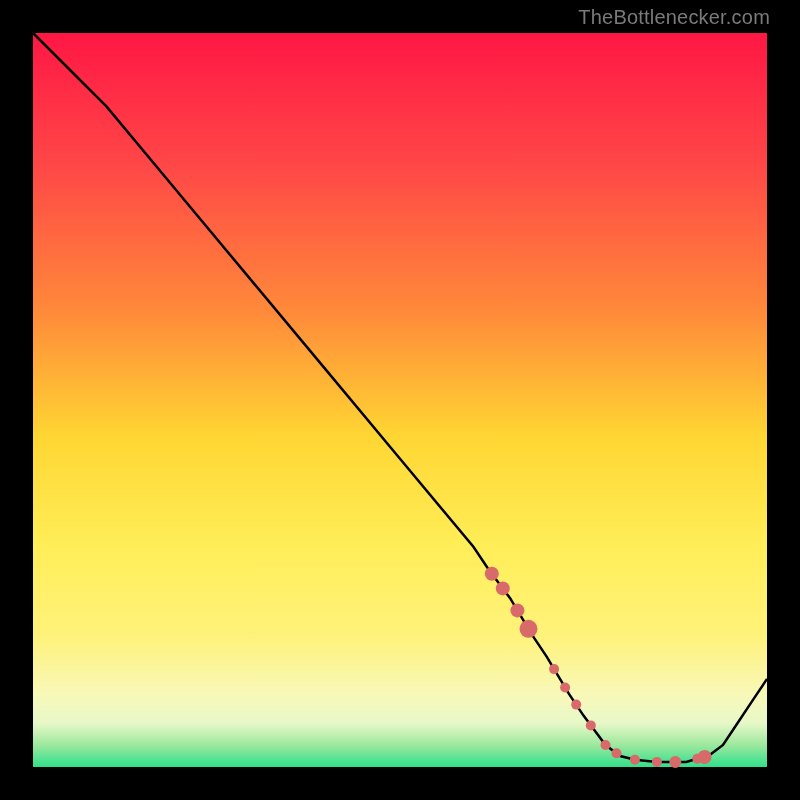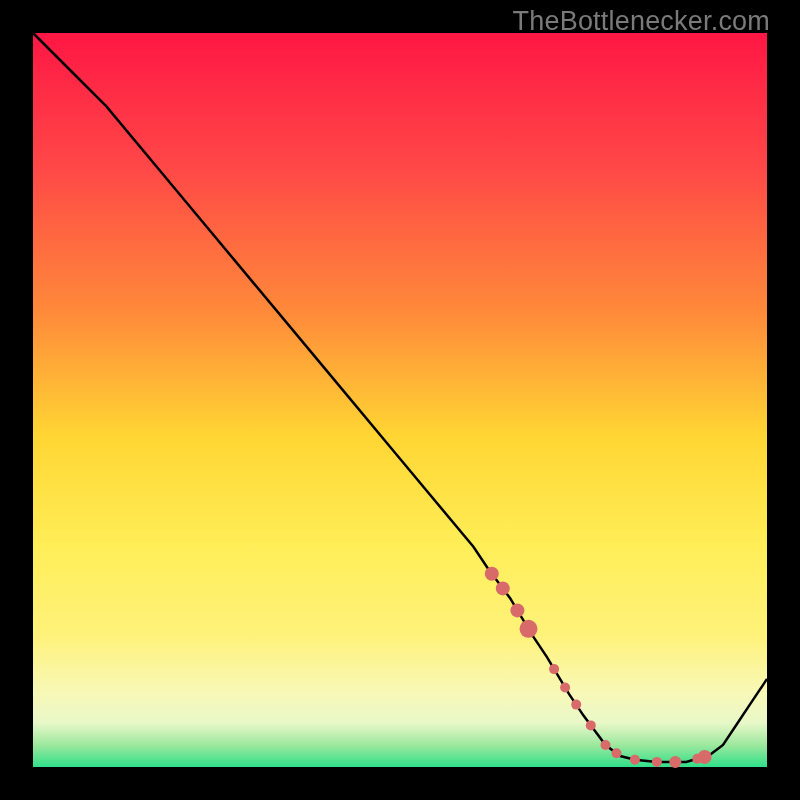--- a/index.html
+++ b/index.html
@@ -42,21 +42,21 @@
     top: 0;
     width: 734px;
     height: 734px;
     overflow: visible;
   }
   .watermark {
     position: absolute;
     top: 6px;
     right: 30px;
     font-family: Arial, Helvetica, sans-serif;
-    font-size: 27px;
+    font-size: 20px;
     color: #7a7a7a;
     letter-spacing: 0.2px;
     user-select: none;
   }
 </style>
 </head>
 <body>
 <div class="stage">
 
   <div class="plot">

